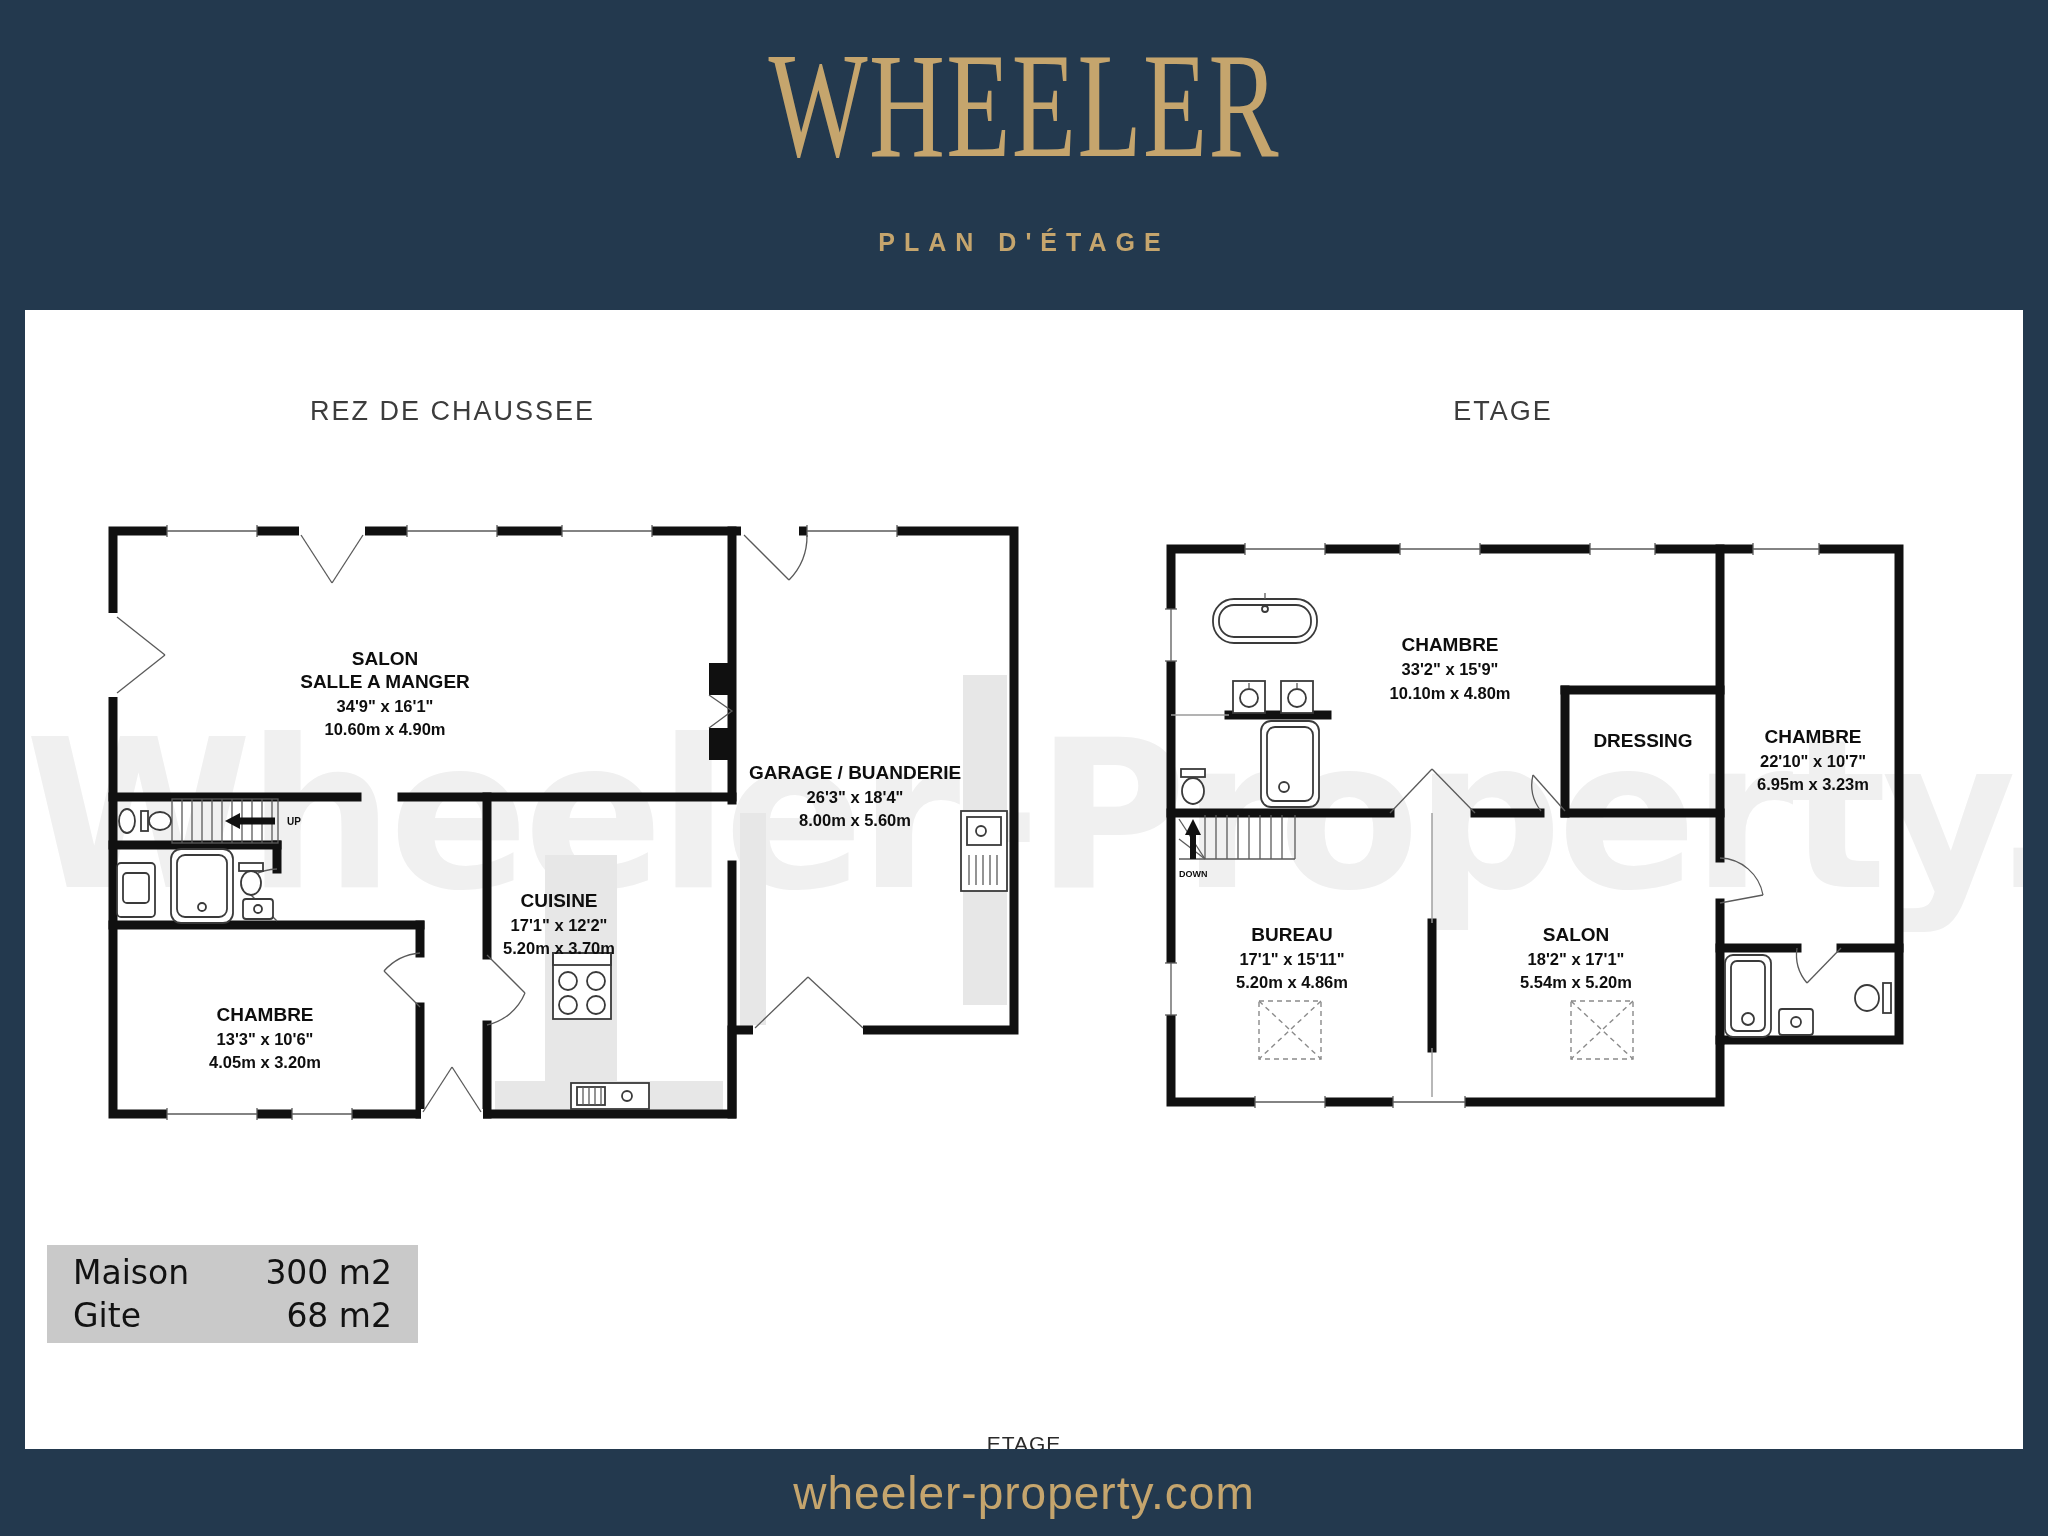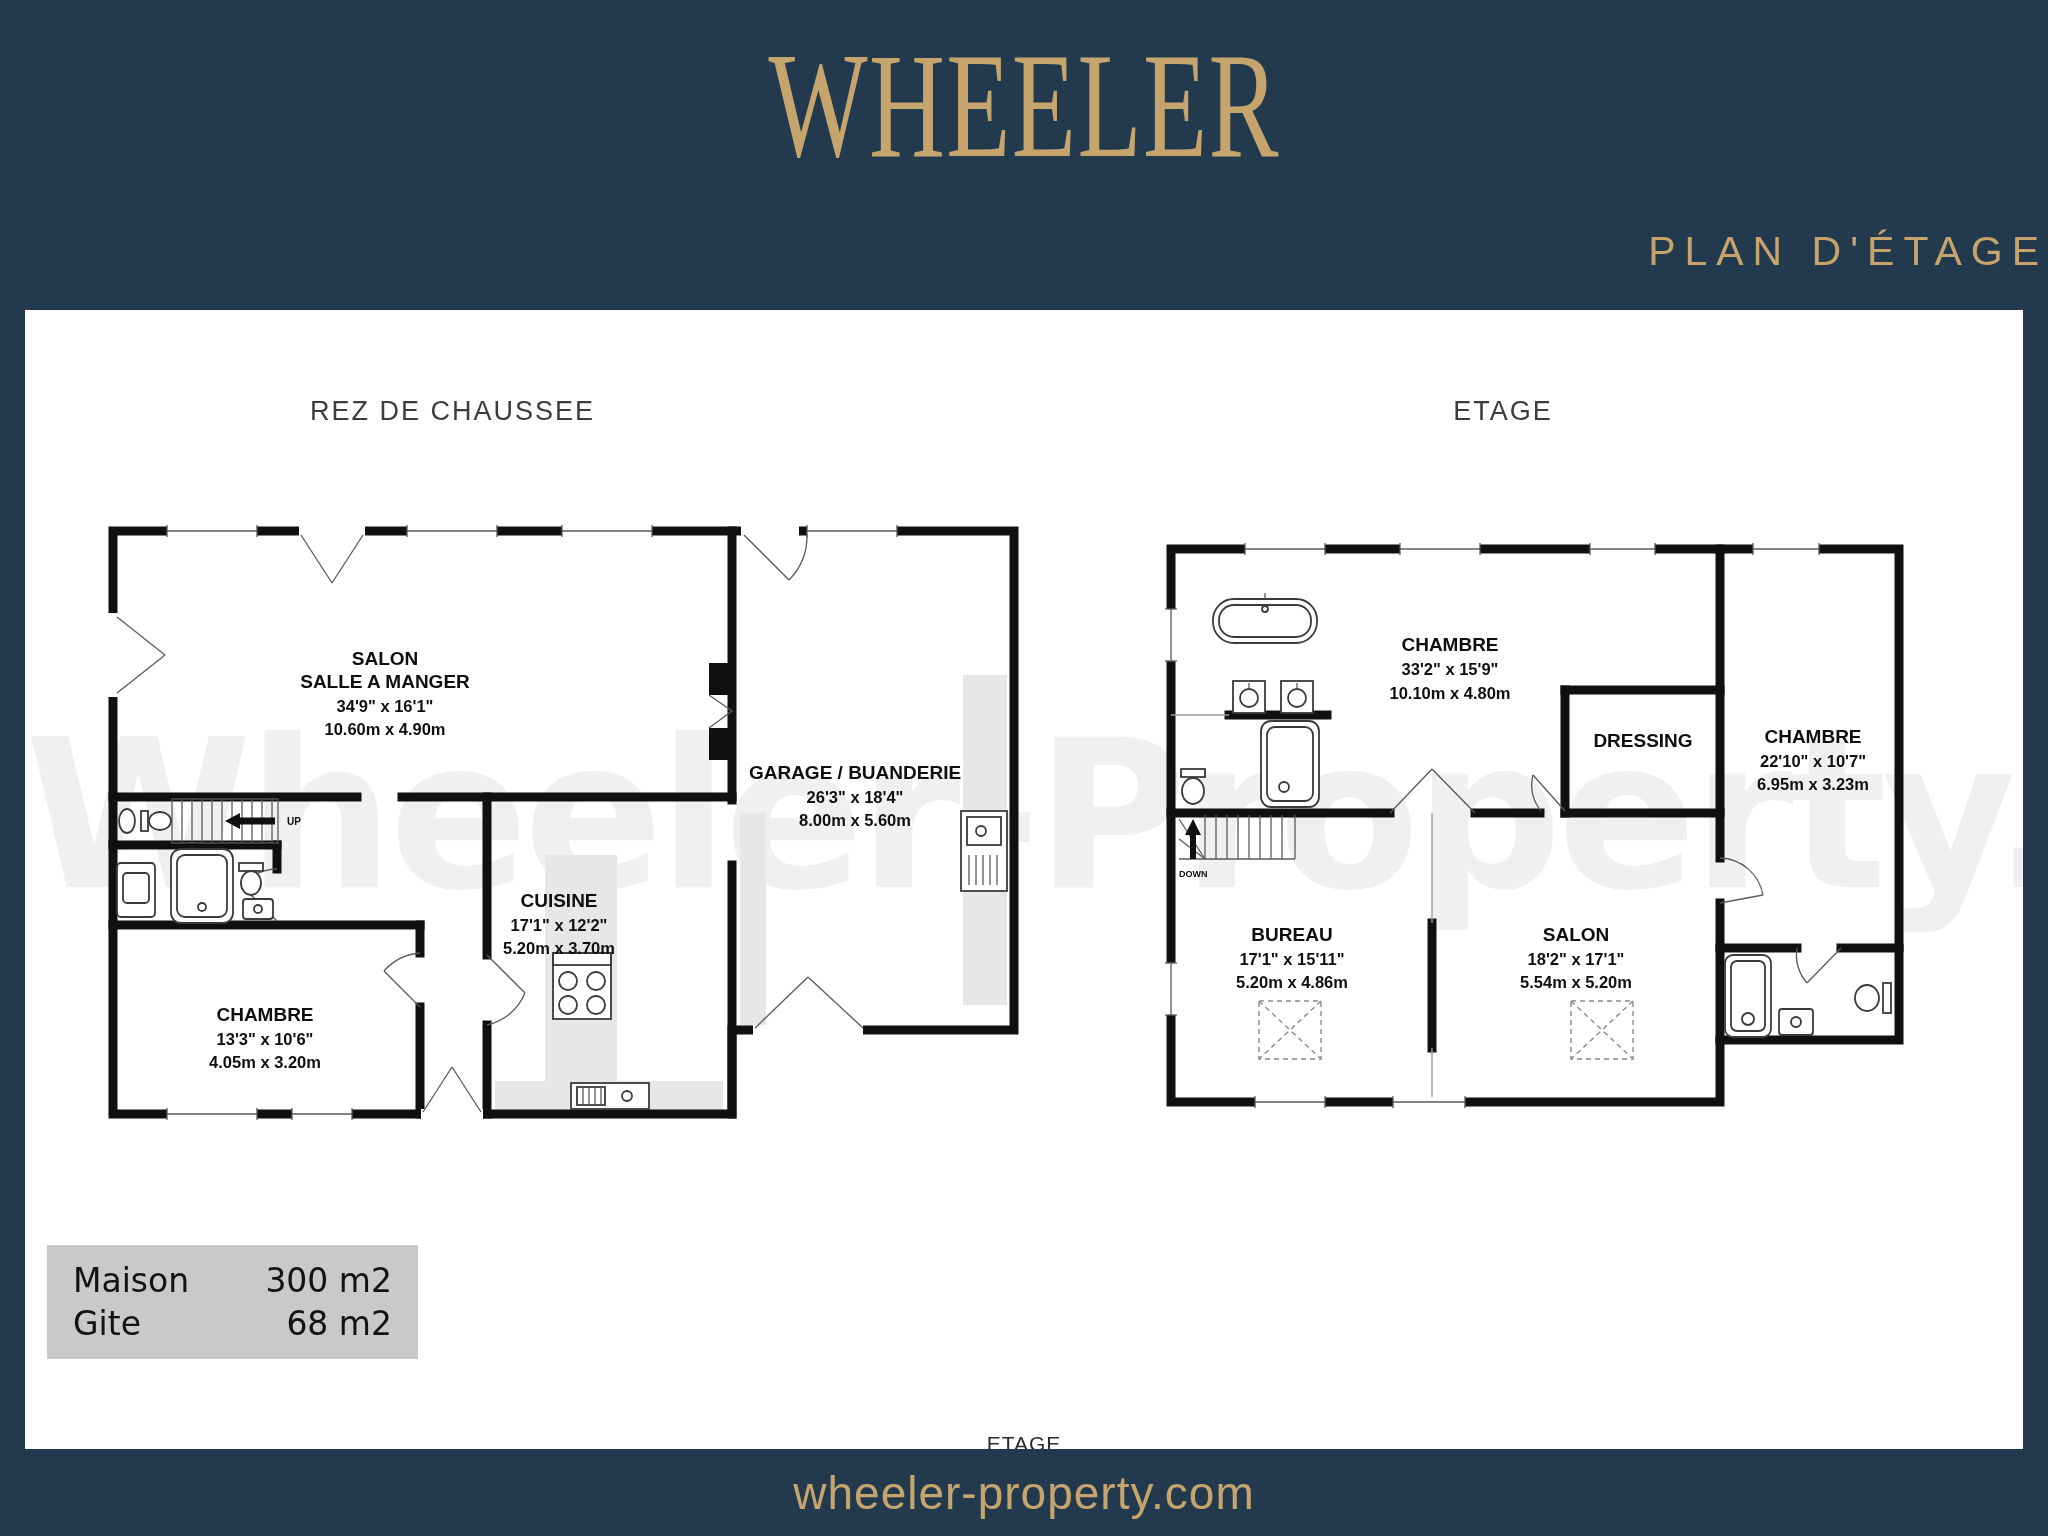--- a/index.html
+++ b/index.html
@@ -8,22 +8,22 @@
     background:#23394e;
     font-family:"Liberation Sans",sans-serif;
   }
   .brand{
     position:absolute;top:30px;left:0;width:100%;text-align:center;
     color:#c5a56d;font-family:"Liberation Serif",serif;font-weight:400;
     font-size:150px;line-height:1.0;letter-spacing:2px;white-space:nowrap;
   }
   .brand span{display:inline-block;transform:scaleX(0.70);transform-origin:center;}
   .subtitle{
-    position:absolute;top:228px;left:0;width:100%;text-align:right;
-    color:#c5a56d;font-size:41px;letter-spacing:9px;font-weight:400;
+    position:absolute;top:228px;left:0;width:100%;text-align:center;
+    color:#c5a56d;font-size:25px;letter-spacing:9px;font-weight:700;
   }
   .card{
     position:absolute;left:25px;right:25px;top:310px;height:1139px;
     background:#ffffff;overflow:hidden;
   }
   .watermark{
     position:absolute;top:398px;left:0;width:100%;text-align:center;
     font-family:"DejaVu Sans",sans-serif;font-weight:700;
     font-size:206px;line-height:1.05;color:#f0f0f0;letter-spacing:-5px;
     white-space:nowrap;z-index:1;user-select:none;
@@ -32,21 +32,21 @@
     position:absolute;top:86px;font-size:27px;letter-spacing:2px;
     color:#3c3c3c;z-index:3;
   }
   .pt-left{left:285px;width:500px;text-align:left;}
   .pt-right{left:1228px;width:500px;text-align:center;}
   svg.plan{position:absolute;z-index:2;}
   #plan-ground{left:82px;top:215px;}
   #plan-upper{left:1140px;top:233px;}
   .legend{
     position:absolute;left:22px;top:935px;width:371px;box-sizing:border-box;
-    background:#c9c9c9;padding:14px 26px;z-index:3;
+    background:#c9c9c9;padding:6px 26px;z-index:3;
     font-family:"DejaVu Sans",sans-serif;font-size:33px;color:#121212;
   }
   .legend-row{display:flex;justify-content:space-between;line-height:43px;}
   .bottom-label{
     position:absolute;bottom:-7px;left:0;width:100%;text-align:center;
     font-size:21px;letter-spacing:1px;color:#2a2a2a;z-index:3;
   }
   footer{
     position:absolute;left:0;bottom:0;width:100%;height:87px;
     display:flex;align-items:center;justify-content:center;

